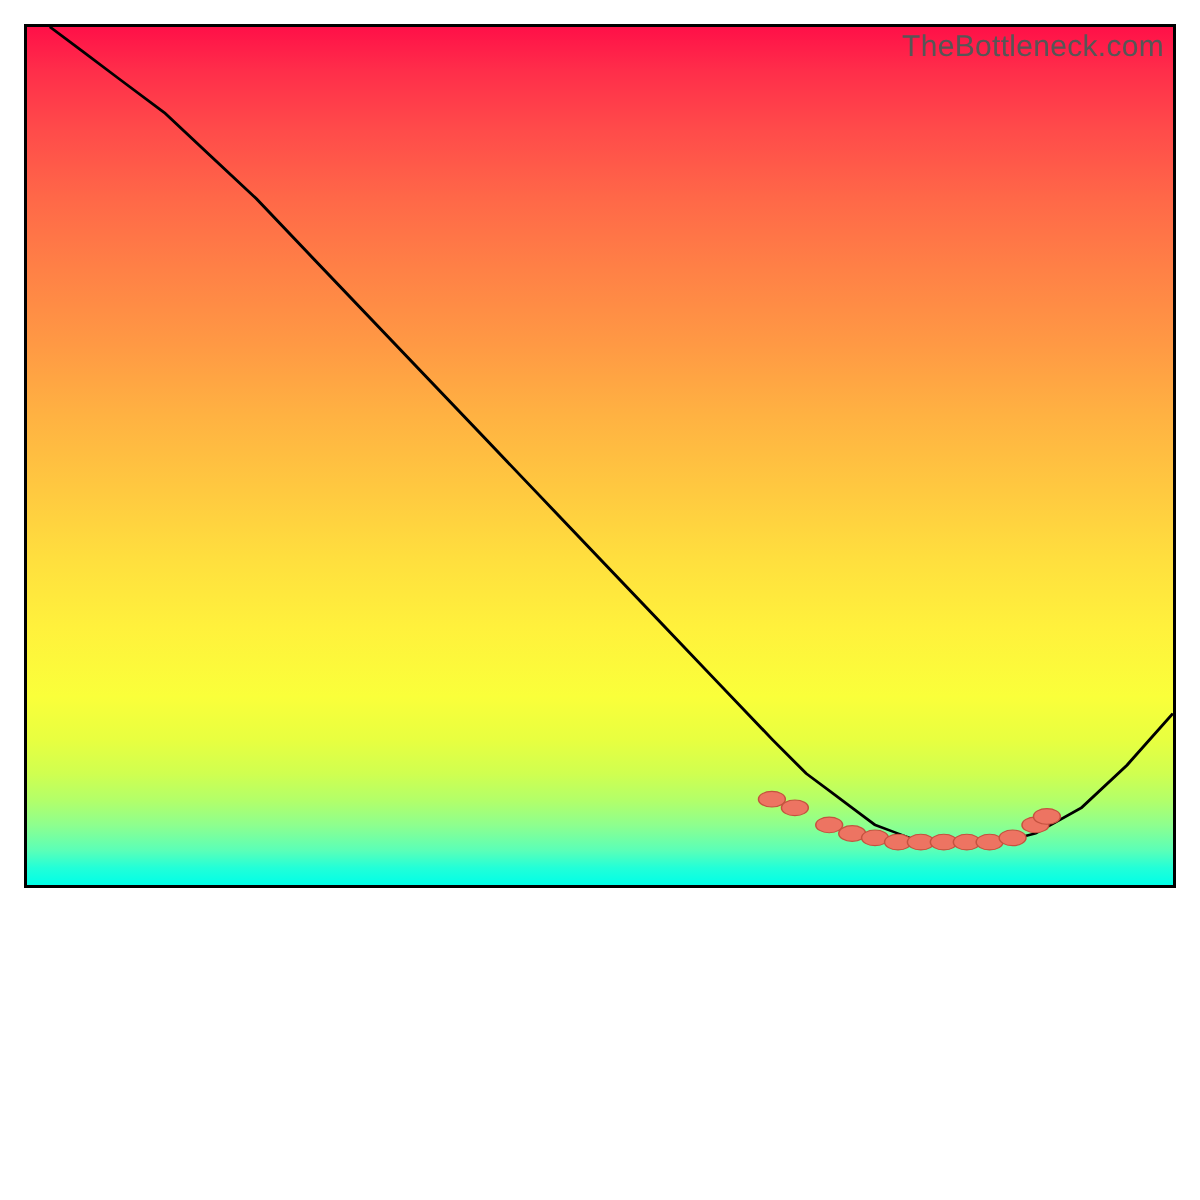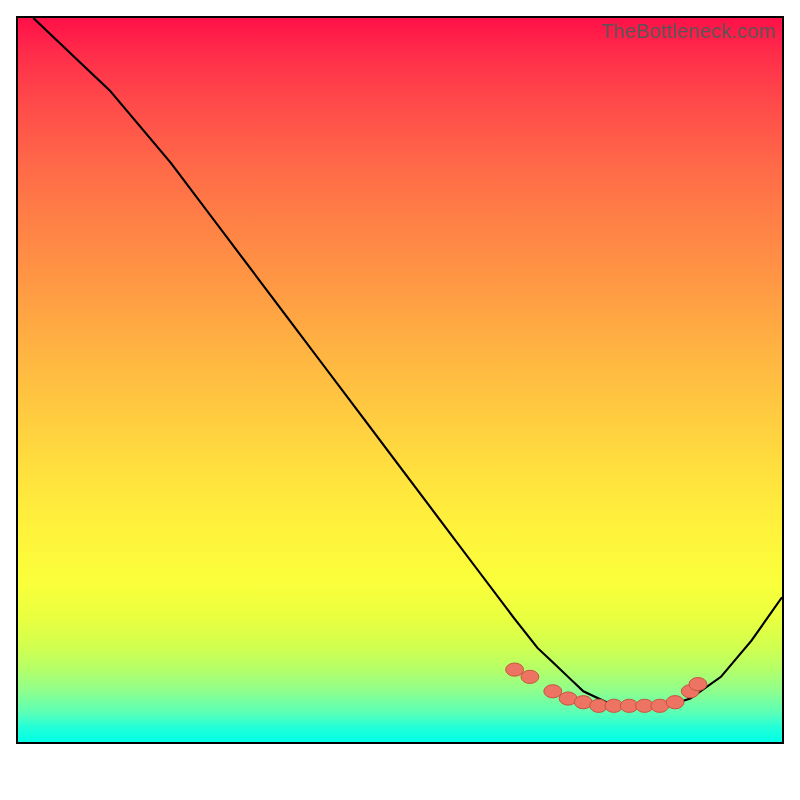--- a/index.html
+++ b/index.html
@@ -1,18 +1,18 @@
 <!DOCTYPE html>
 <html><head>
 <meta charset="utf-8">
 <style>
   * { margin: 0; padding: 0; box-sizing: border-box; }
   body { width: 800px; height: 800px; overflow: hidden; position: relative; font-family: Arial, sans-serif; }
   .chart-container { width: 800px; height: 800px; position: relative; }
-  .plot-area { position: absolute; left: 16px; top: 16px; width: 768px; height: 728px; border: 2px solid #000; }
+  .plot-area { position: absolute; left: 16px; top: 16px; width: 768px; height: 576px; border: 2px solid #000; }
   .gradient-bg { position: absolute; inset: 0; background: linear-gradient(to bottom,
     #ff1048 0%,
     #ff2d4a 5%,
     #ff4b4a 12%,
     #ff6848 20%,
     #ff8046 28%,
     #ff9944 37%,
     #ffb142 45%,
     #ffc940 54%,
     #ffdf3e 62%,

